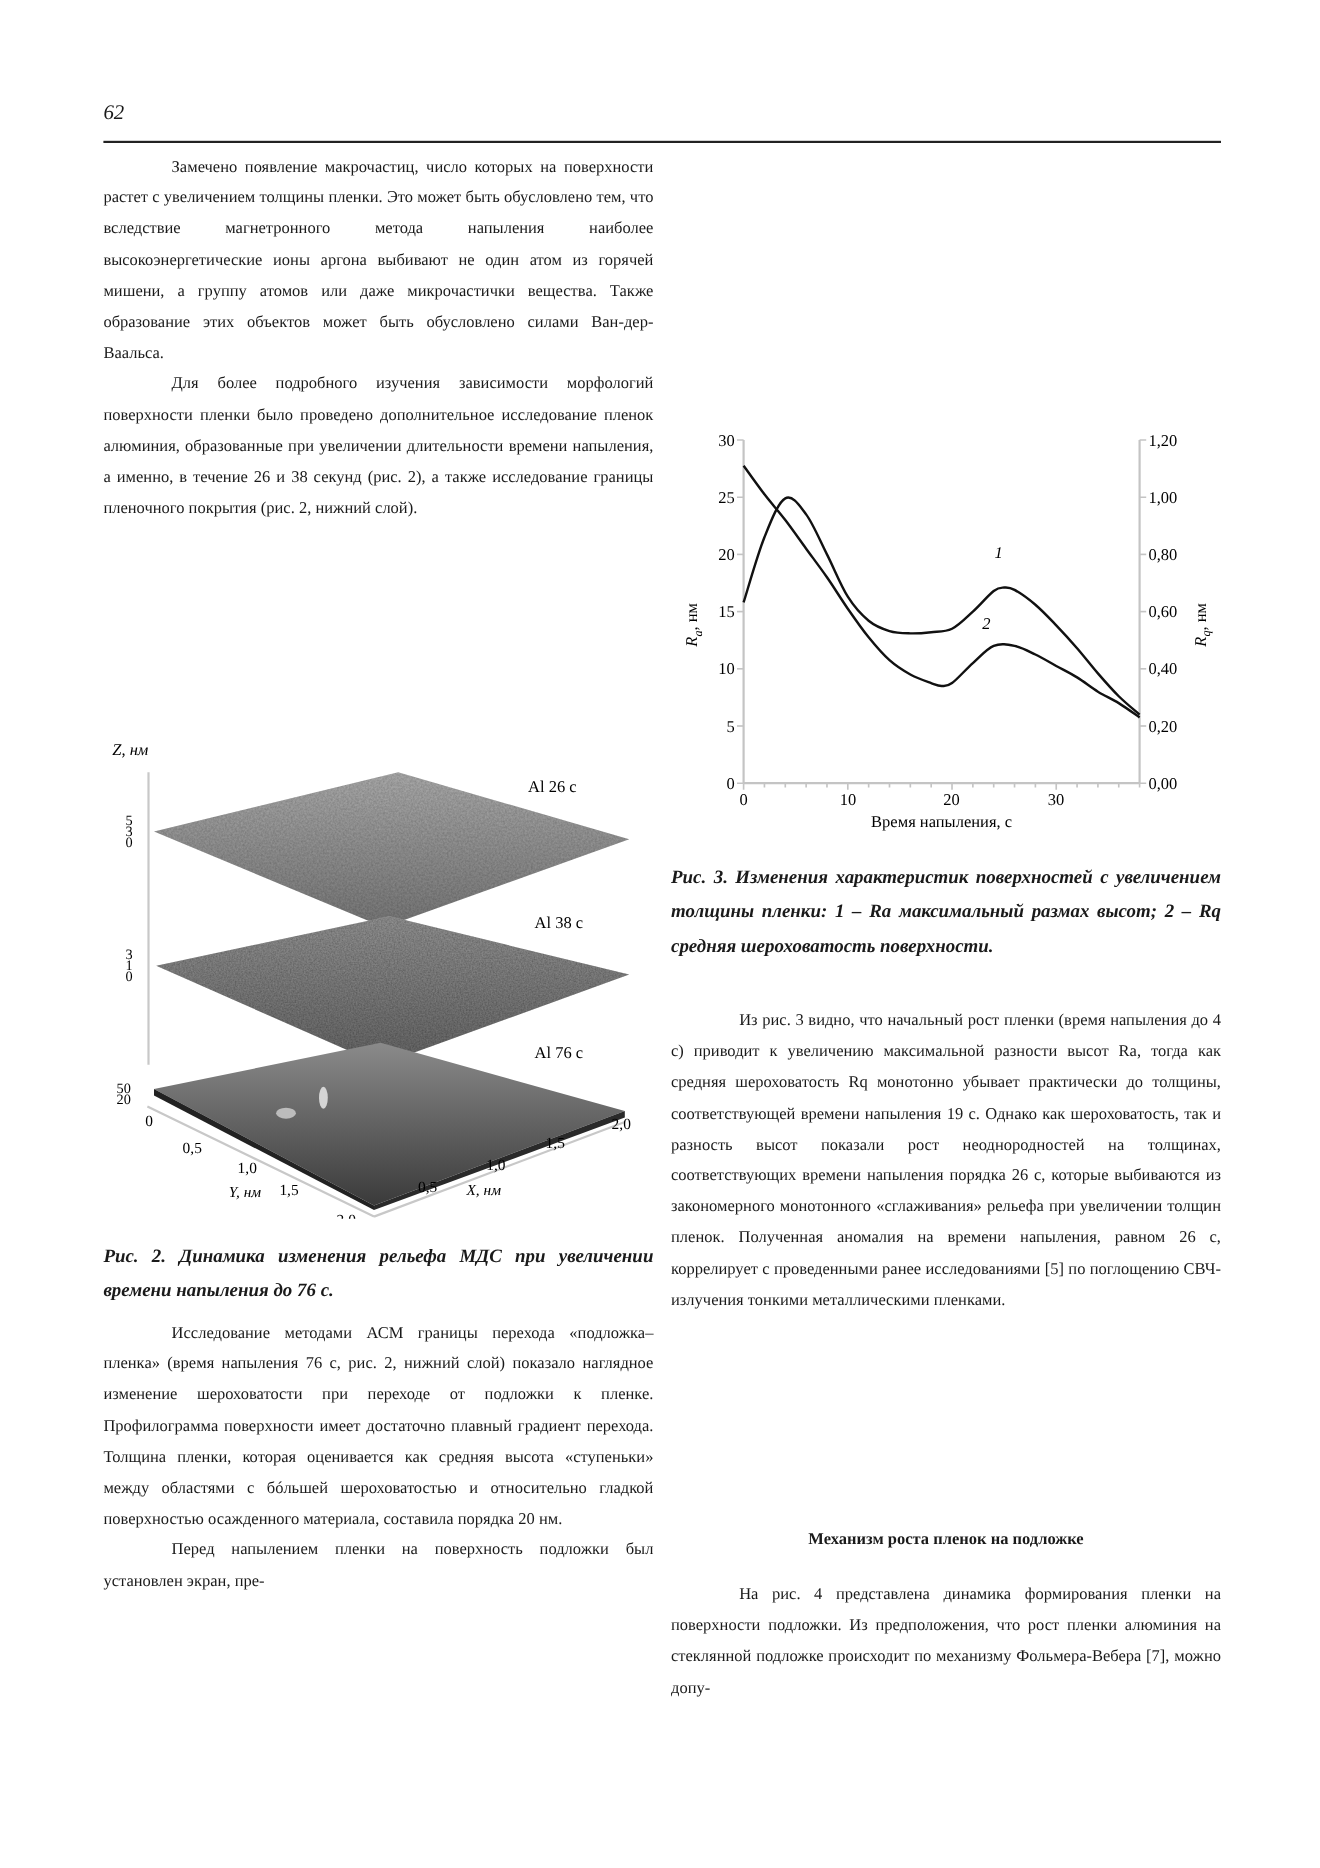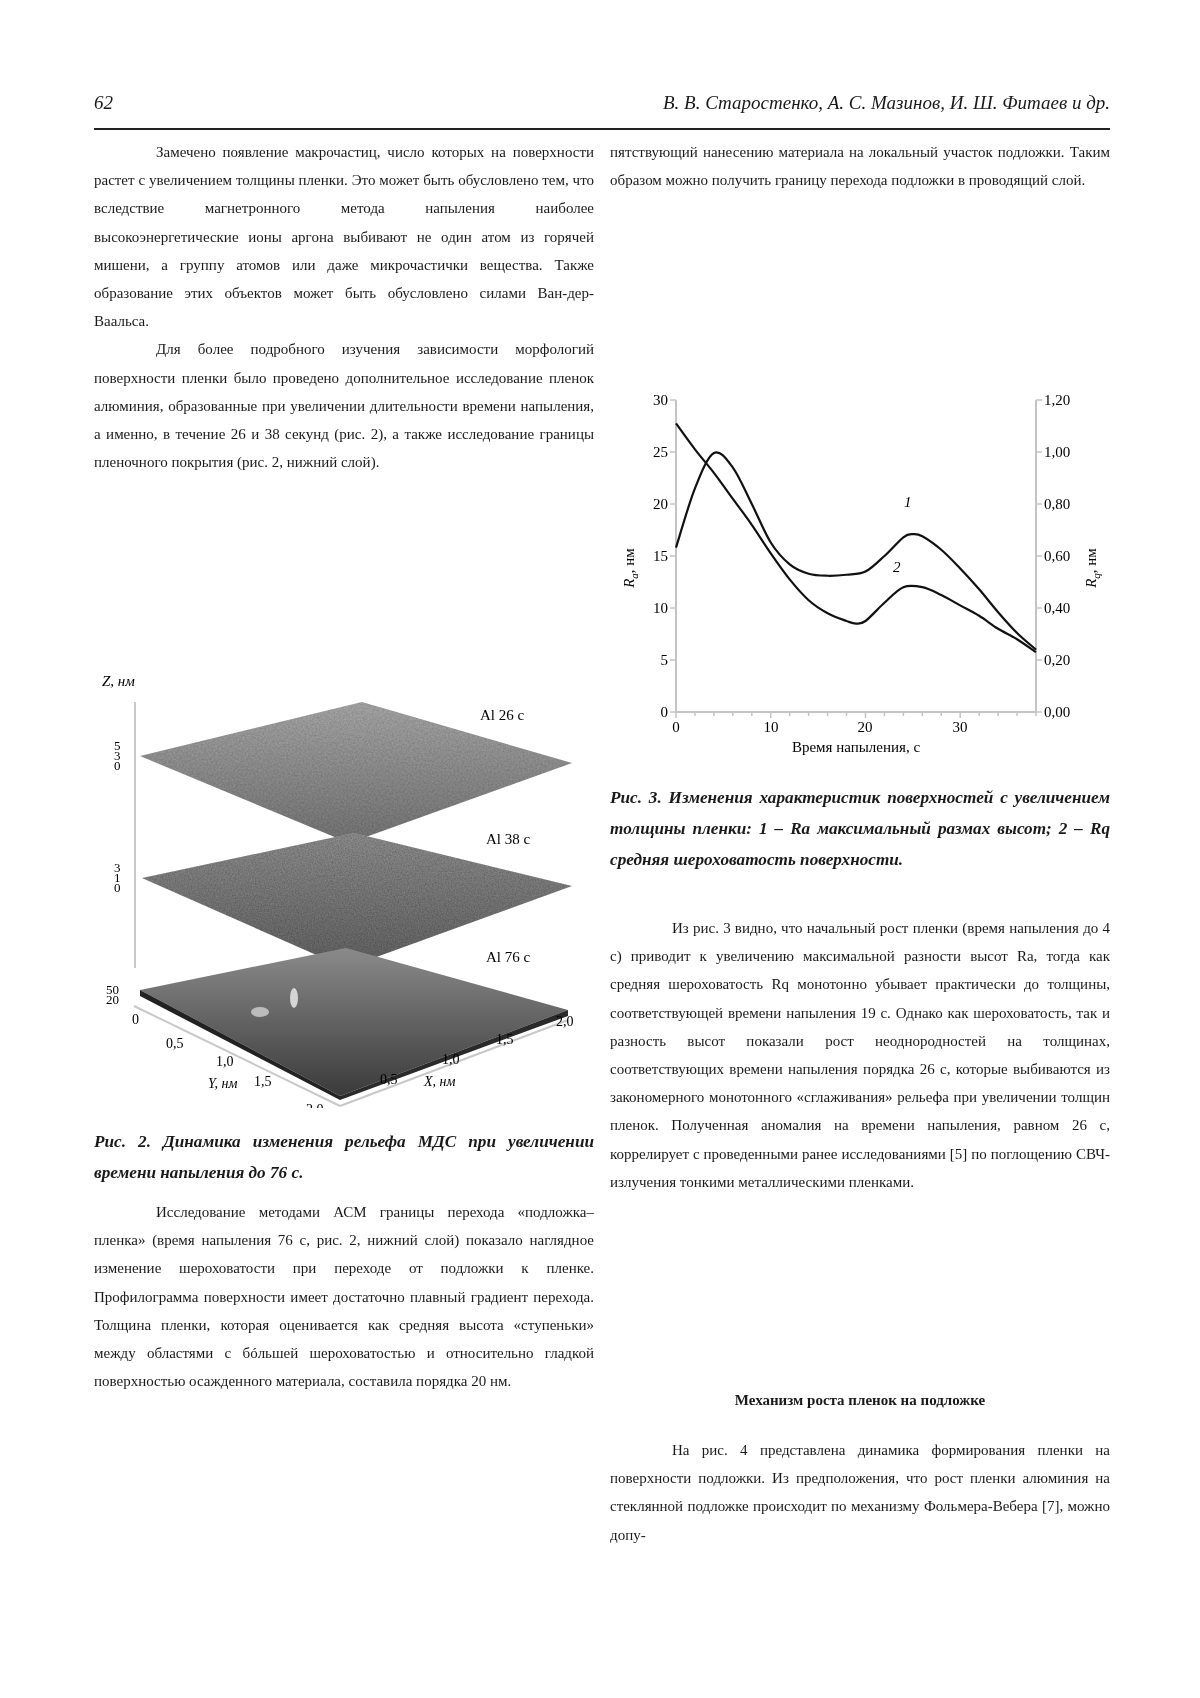--- a/index.html
+++ b/index.html
@@ -23,21 +23,20 @@
   .section-title { font-weight: bold; font-size: 15px; text-align: center; margin: 0; }
 
   .fig { position: absolute; }
   .fig svg text { font-family: "Liberation Serif", "DejaVu Serif", serif; }
 </style>
 </head>
 <body>
 
 <div class="header">
   <span class="page-num">62</span>
-  <span class="running-head">В. В. Старостенко, А. С. Мазинов, И. Ш. Фитаев и др.</span>
 </div>
 <div class="rule"></div>
 
 <div class="col col-left" style="top:138px;">
   <p class="body">Замечено появление макрочастиц, число которых на поверхности растет с увеличением толщины пленки. Это может быть обусловлено тем, что вследствие магнетронного метода напыления наиболее высокоэнергетические ионы аргона выбивают не один атом из горячей мишени, а группу атомов или даже микрочастички вещества. Также образование этих объектов может быть обусловлено силами Ван-дер-Ваальса.</p>
   <p class="body">Для более подробного изучения зависимости морфологий поверхности пленки было проведено дополнительное исследование пленок алюминия, образованные при увеличении длительности времени напыления, а именно, в течение 26 и 38 секунд (рис. 2), а также исследование границы пленочного покрытия (рис. 2, нижний слой).</p>
 </div>
 
 <div class="fig" style="left:94px; top:668px; width:510px; height:440px;">
   <svg width="510" height="440" viewBox="0 0 510 440">
@@ -112,24 +111,24 @@
     <text x="330" y="418" font-size="14" font-style="italic">X, нм</text>
   </svg>
 </div>
 
 <div class="col col-left" style="top:1126px;">
   <p class="caption">Рис. 2. Динамика изменения рельефа МДС при увеличении времени напыления до 76 с.</p>
 </div>
 
 <div class="col col-left" style="top:1198px;">
   <p class="body">Исследование методами АСМ границы перехода «подложка–пленка» (время напыления 76 с, рис. 2, нижний слой) показало наглядное изменение шероховатости при переходе от подложки к пленке. Профилограмма поверхности имеет достаточно плавный градиент перехода. Толщина пленки, которая оценивается как средняя высота «ступеньки» между областями с бóльшей шероховатостью и относительно гладкой поверхностью осажденного материала, составила порядка 20 нм.</p>
+  <p class="body">Перед напылением пленки на поверхность подложки был установлен экран, пре-</p>
 </div>
 
 <div class="col col-right" style="top:138px;">
-  <p class="body noindent">пятствующий нанесению материала на локальный участок подложки. Таким образом можно получить границу перехода подложки в проводящий слой.</p>
 </div>
 
 <div class="fig" style="left:610px; top:388px; width:510px; height:380px;">
   <svg id="chart3" width="510" height="380" viewBox="0 0 510 380">
 
     <line x1="66" y1="12" x2="66" y2="324" stroke="#c4c4c4" stroke-width="2"></line>
     <line x1="426" y1="12" x2="426" y2="324" stroke="#c4c4c4" stroke-width="2"></line>
     <line x1="66" y1="324" x2="426" y2="324" stroke="#c4c4c4" stroke-width="2"></line>
     <g id="ticks">
         <line x1="66" x2="66" y1="324" y2="330" stroke="#c4c4c4" stroke-width="1.5"></line>

